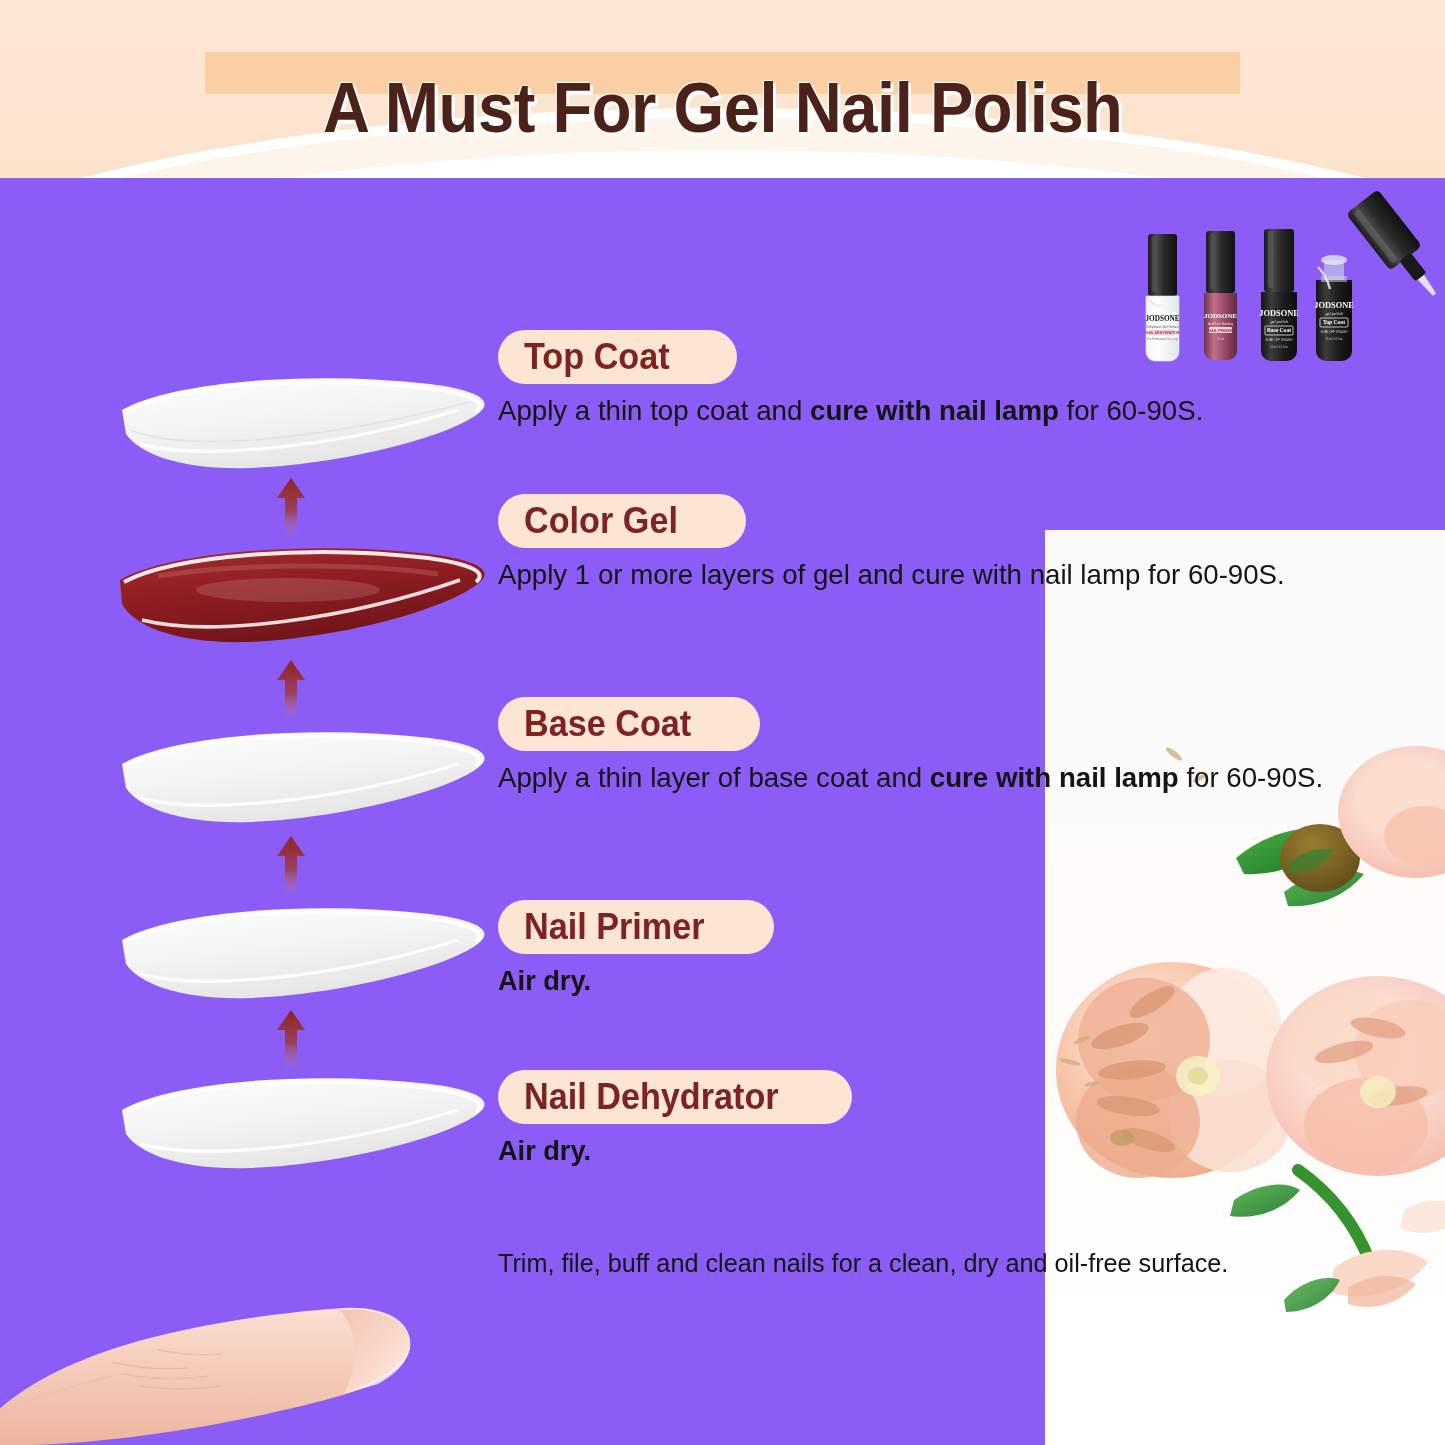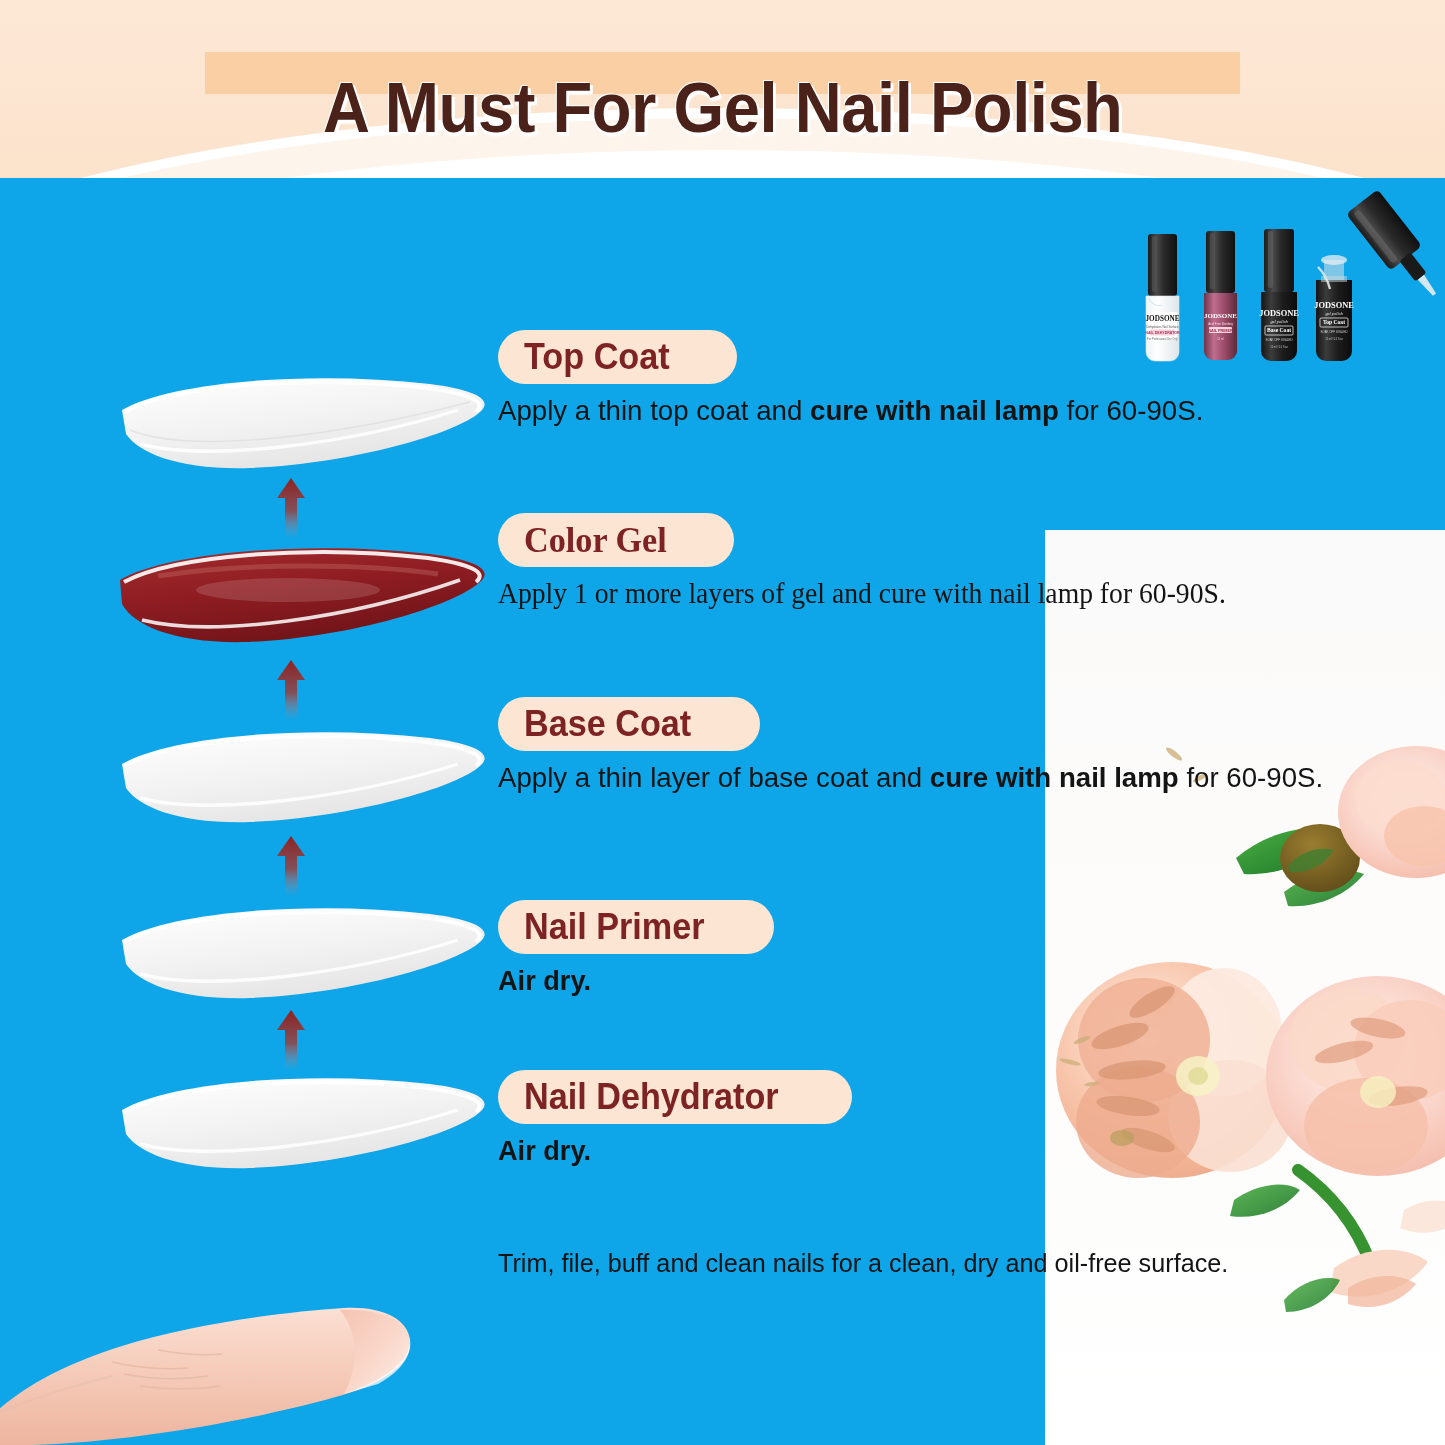--- a/index.html
+++ b/index.html
@@ -5,21 +5,21 @@
   html,body{margin:0;padding:0;}
   body{
     width:1445px;height:1445px;
     font-family:"Liberation Sans","DejaVu Sans",sans-serif;
     background:#ffffff;
     overflow:hidden;
     position:relative;
   }
 
   
-  #page{position:relative;width:1445px;height:1445px;background:#0ea5e9;overflow:hidden;}
+  #page{position:relative;width:1445px;height:1445px;background:#8b5cf6;overflow:hidden;}
 
   
   .header-band{
     position:absolute;left:0;top:0;width:1445px;height:178px;
     background:linear-gradient(180deg,#fde8d6 0%,#fce5d0 60%,#fbe2cb 100%);
     overflow:hidden;
   }
   .header-arc{
     position:absolute;left:-14%;top:108px;width:128%;height:250px;
     background:#ffffff;
@@ -442,21 +442,21 @@
 
   <div class="steps">
 
     <div class="step" style="top:330px;">
       <div class="pill">
         <span class="pill-label">Top Coat</span>
       </div>
       <div class="desc"><span>Apply a thin top coat and </span><b>cure with nail lamp</b><span> for 60-90S.</span></div>
     </div>
 
-    <div class="step" style="top:513px;font-family:Liberation Serif, serif;">
+    <div class="step" style="top:494px;">
       <div class="pill">
         <span class="pill-label">Color Gel</span>
       </div>
       <div class="desc"><span>Apply 1 or more layers of gel and cure with nail lamp for 60-90S.</span></div>
     </div>
 
     <div class="step" style="top:697px;">
       <div class="pill">
         <span class="pill-label">Base Coat</span>
       </div>

